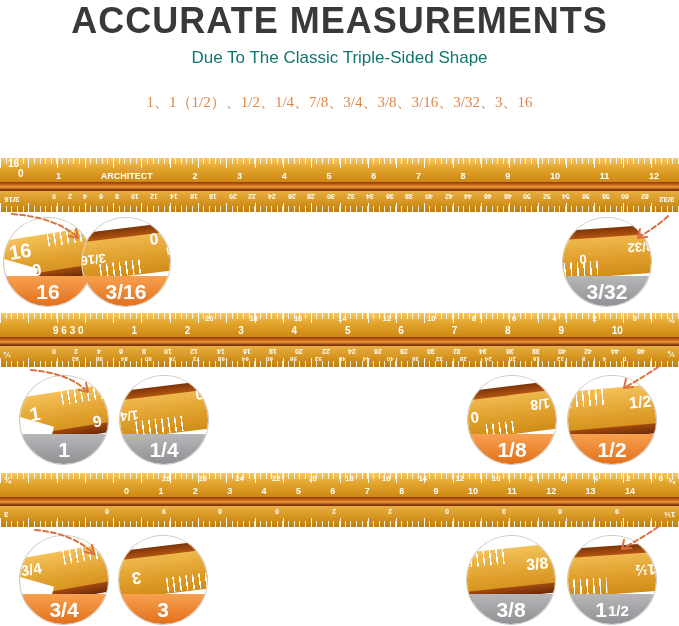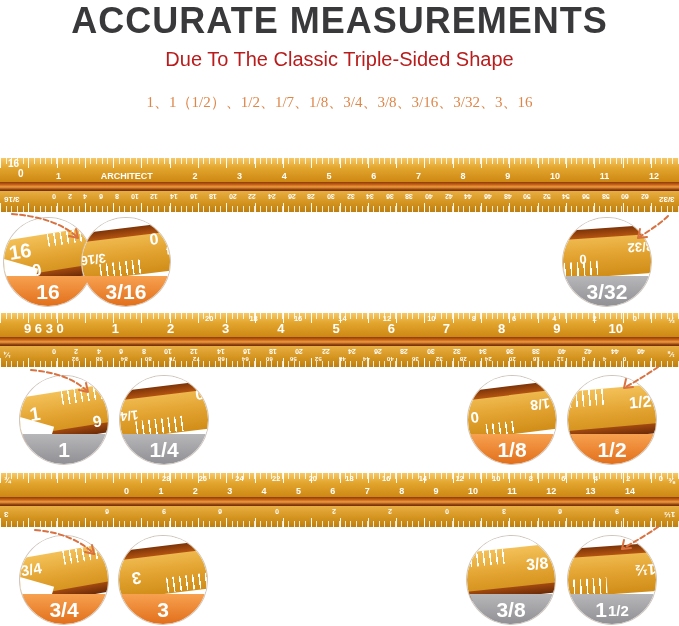--- a/index.html
+++ b/index.html
@@ -1,21 +1,21 @@
 <!DOCTYPE html>
 <html><head>
 <meta charset="utf-8">
 <style>
   html,body{margin:0;padding:0;background:#fff;}
   .page{position:relative;width:679px;height:626px;background:#fff;overflow:hidden;
         font-family:"Liberation Sans",sans-serif;}
   
   .hline{position:absolute;left:0;right:0;text-align:center;}
   .title{top:0;font-size:36px;font-weight:900;letter-spacing:1px;color:#39393b;transform:scaleY(1.04);}
-  .sub1{top:48px;font-size:20px;color:#b91c1c;}
+  .sub1{top:48px;font-size:17px;color:#0f766e;}
   .sub2{top:69px;font-size:17px;color:#9b9b9b;}
   .scalesline{top:93px;font-size:15px;color:#de8548;font-family:"Liberation Serif",serif;}
   
   .ruler{position:absolute;left:0;right:0;}
   .r-top{position:relative;height:24px;background:linear-gradient(180deg,#f6c967 0%,#e3a62f 40%,#cd8812 100%);}
   .r-top::before{content:"";position:absolute;top:0;left:0;right:0;height:6px;
       background:repeating-linear-gradient(90deg,rgba(255,255,255,.85) 0 1px,transparent 1px 5.65px);}
   .r-top::after{content:"";position:absolute;top:0;left:0;right:0;height:10px;
       background:repeating-linear-gradient(90deg,rgba(255,255,255,.95) 0 1px,transparent 1px 28.3px);}
   .r-ridge{height:9px;background:linear-gradient(180deg,#8a3c0b 0%,#c05a12 25%,#ef9c3f 55%,#9c4a10 80%,#6b2a06 100%);}
@@ -25,21 +25,21 @@
   .r-bot::after{content:"";position:absolute;bottom:0;left:0;right:0;height:9px;
       background:repeating-linear-gradient(90deg,rgba(255,255,255,.9) 0 1px,transparent 1px 28.3px);}
   .nums{position:absolute;left:0;right:0;display:flex;justify-content:space-between;
         color:#fff;font-weight:bold;white-space:nowrap;}
   .nums span{display:inline-block;}
   .flipnums span{transform:rotate(180deg);}
   .flip{display:inline-block;transform:rotate(180deg);}
   .r1t{bottom:1px;padding:0 20px 0 56px;font-size:9px;}
   .r1b{top:2px;padding:0 30px 0 52px;font-size:7px;}
   .r2ta{top:1px;padding:0 42px 0 205px;font-size:7.5px;}
-  .r2tb{bottom:1px;padding:0 56px 0 24px;font-size:13px;}
+  .r2tb{bottom:1px;padding:0 56px 0 24px;font-size:10px;margin-left:29px;}
   .r2bm{top:2px;padding:0 34px 0 52px;font-size:7px;}
   .r2bs{top:10px;padding:0 52px 0 72px;font-size:6px;}
   .r3ta{top:1px;padding:0 16px 0 162px;font-size:7.5px;}
   .r3tb{bottom:1px;padding:0 44px 0 124px;font-size:9px;}
   .r3b{top:2px;padding:0 60px 0 105px;font-size:7px;}
   .fr{position:absolute;color:#fff;font-weight:bold;font-size:8px;}
   .fr.tl{left:4px;top:3px;}.fr.tr{right:4px;top:3px;}
   .fr.bl{left:4px;top:4px;}.fr.br{right:4px;top:4px;}
   .r1-stack{position:absolute;left:8px;top:1px;color:#fff;font-weight:bold;font-size:10px;line-height:10px;}
   .r1-stack .z{display:block;padding-left:10px;}
@@ -103,21 +103,21 @@
   .dash{fill:none;stroke:#d97240;stroke-width:2;stroke-dasharray:5 3;stroke-linecap:round;}
   .head{fill:none;stroke:#d97240;stroke-width:2;stroke-linecap:round;}
 </style>
 </head>
 <body>
 
 <div class="page">
 
   <div class="hline title">ACCURATE MEASUREMENTS</div>
   <div class="hline sub1">Due To The Classic Triple-Sided Shape</div>
-  <div class="hline scalesline">1、1（1/2）、1/2、1/7、1/8、3/4、3/8、3/16、3/32、3、16</div>
+  <div class="hline scalesline">1、1（1/2）、1/2、1/4、7/8、3/4、3/8、3/16、3/32、3、16</div>
 
   <div class="ruler" style="top:158px">
     <div class="r-top">
       <div class="r1-stack">
         <span>16</span>
         <span class="z">0</span>
       </div>
       <div class="nums r1t">
           <span>1</span>
           <span>ARCHITECT</span>

